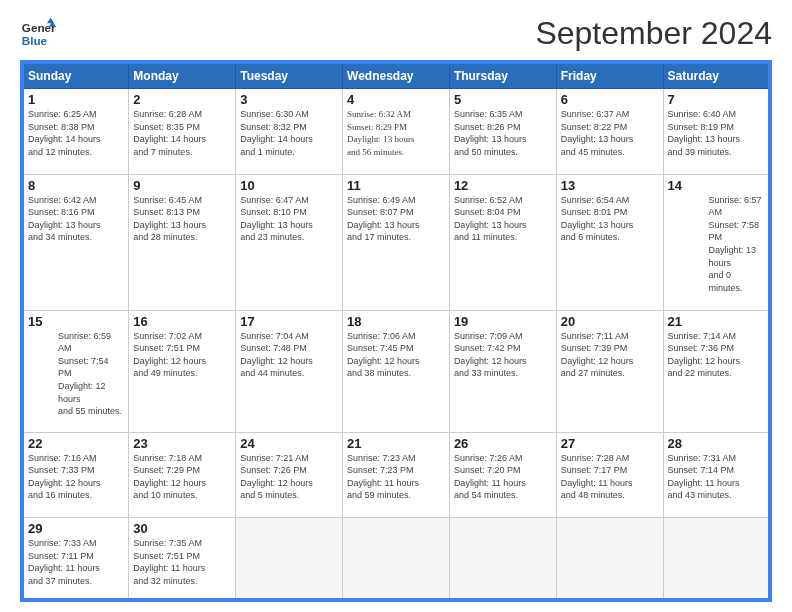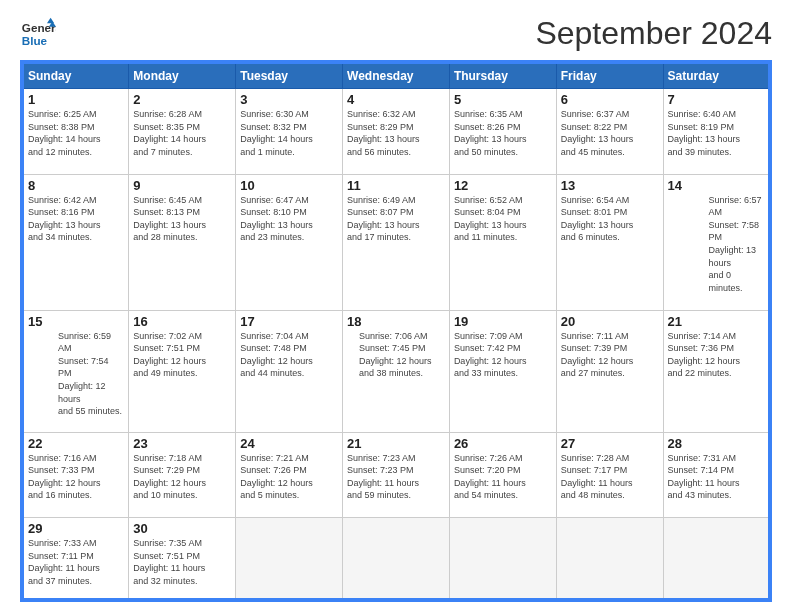--- a/index.html
+++ b/index.html
@@ -140,21 +140,21 @@
           </td>
           <td>
             <span class="day-num">3</span>
             <div class="day-info" style="white-space: pre-line;">Sunrise: 6:30 AM
 Sunset: 8:32 PM
 Daylight: 14 hours
 and 1 minute.</div>
           </td>
           <td>
             <span class="day-num">4</span>
-            <div class="day-info" style="white-space: pre-line;">Sunrise: 6:32 AM
+            <div class="day-info" style="white-space: pre-line; font-family: Liberation Serif, serif;">Sunrise: 6:32 AM
 Sunset: 8:29 PM
 Daylight: 13 hours
 and 56 minutes.</div>
           </td>
           <td>
             <span class="day-num">5</span>
             <div class="day-info" style="white-space: pre-line;">Sunrise: 6:35 AM
 Sunset: 8:26 PM
 Daylight: 13 hours
 and 50 minutes.</div>
@@ -242,21 +242,21 @@
           </td>
           <td>
             <span class="day-num">17</span>
             <div class="day-info" style="white-space: pre-line;">Sunrise: 7:04 AM
 Sunset: 7:48 PM
 Daylight: 12 hours
 and 44 minutes.</div>
           </td>
           <td>
             <span class="day-num">18</span>
-            <div class="day-info" style="white-space: pre-line; margin-left: 12px;">Sunrise: 7:06 AM
+            <div class="day-info" style="white-space: pre-line;">Sunrise: 7:06 AM
 Sunset: 7:45 PM
 Daylight: 12 hours
 and 38 minutes.</div>
           </td>
           <td>
             <span class="day-num">19</span>
             <div class="day-info" style="white-space: pre-line;">Sunrise: 7:09 AM
 Sunset: 7:42 PM
 Daylight: 12 hours
 and 33 minutes.</div>

